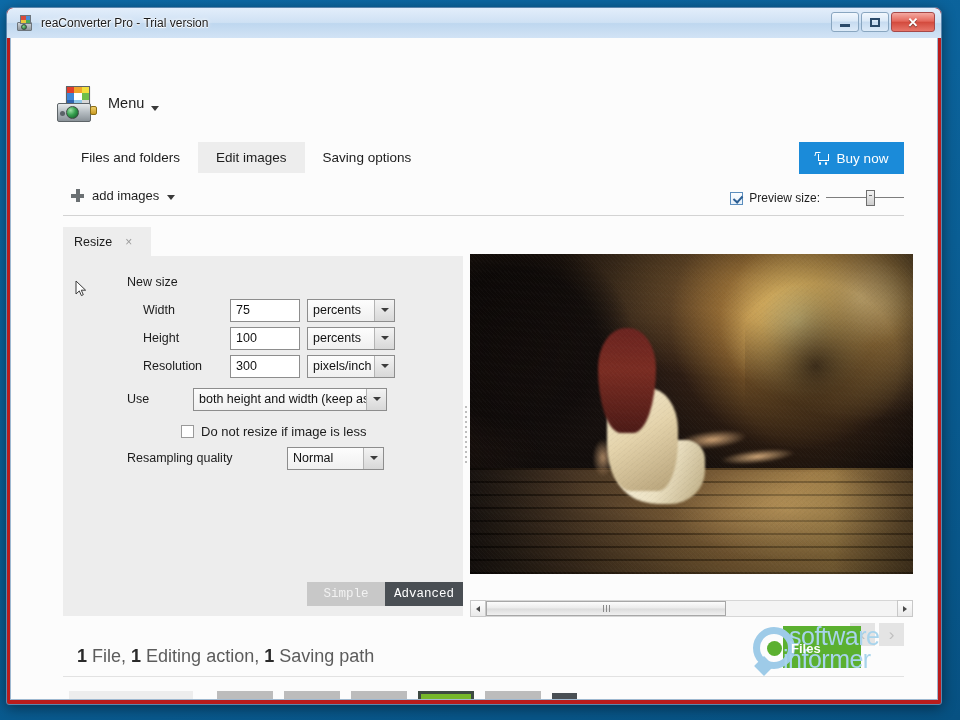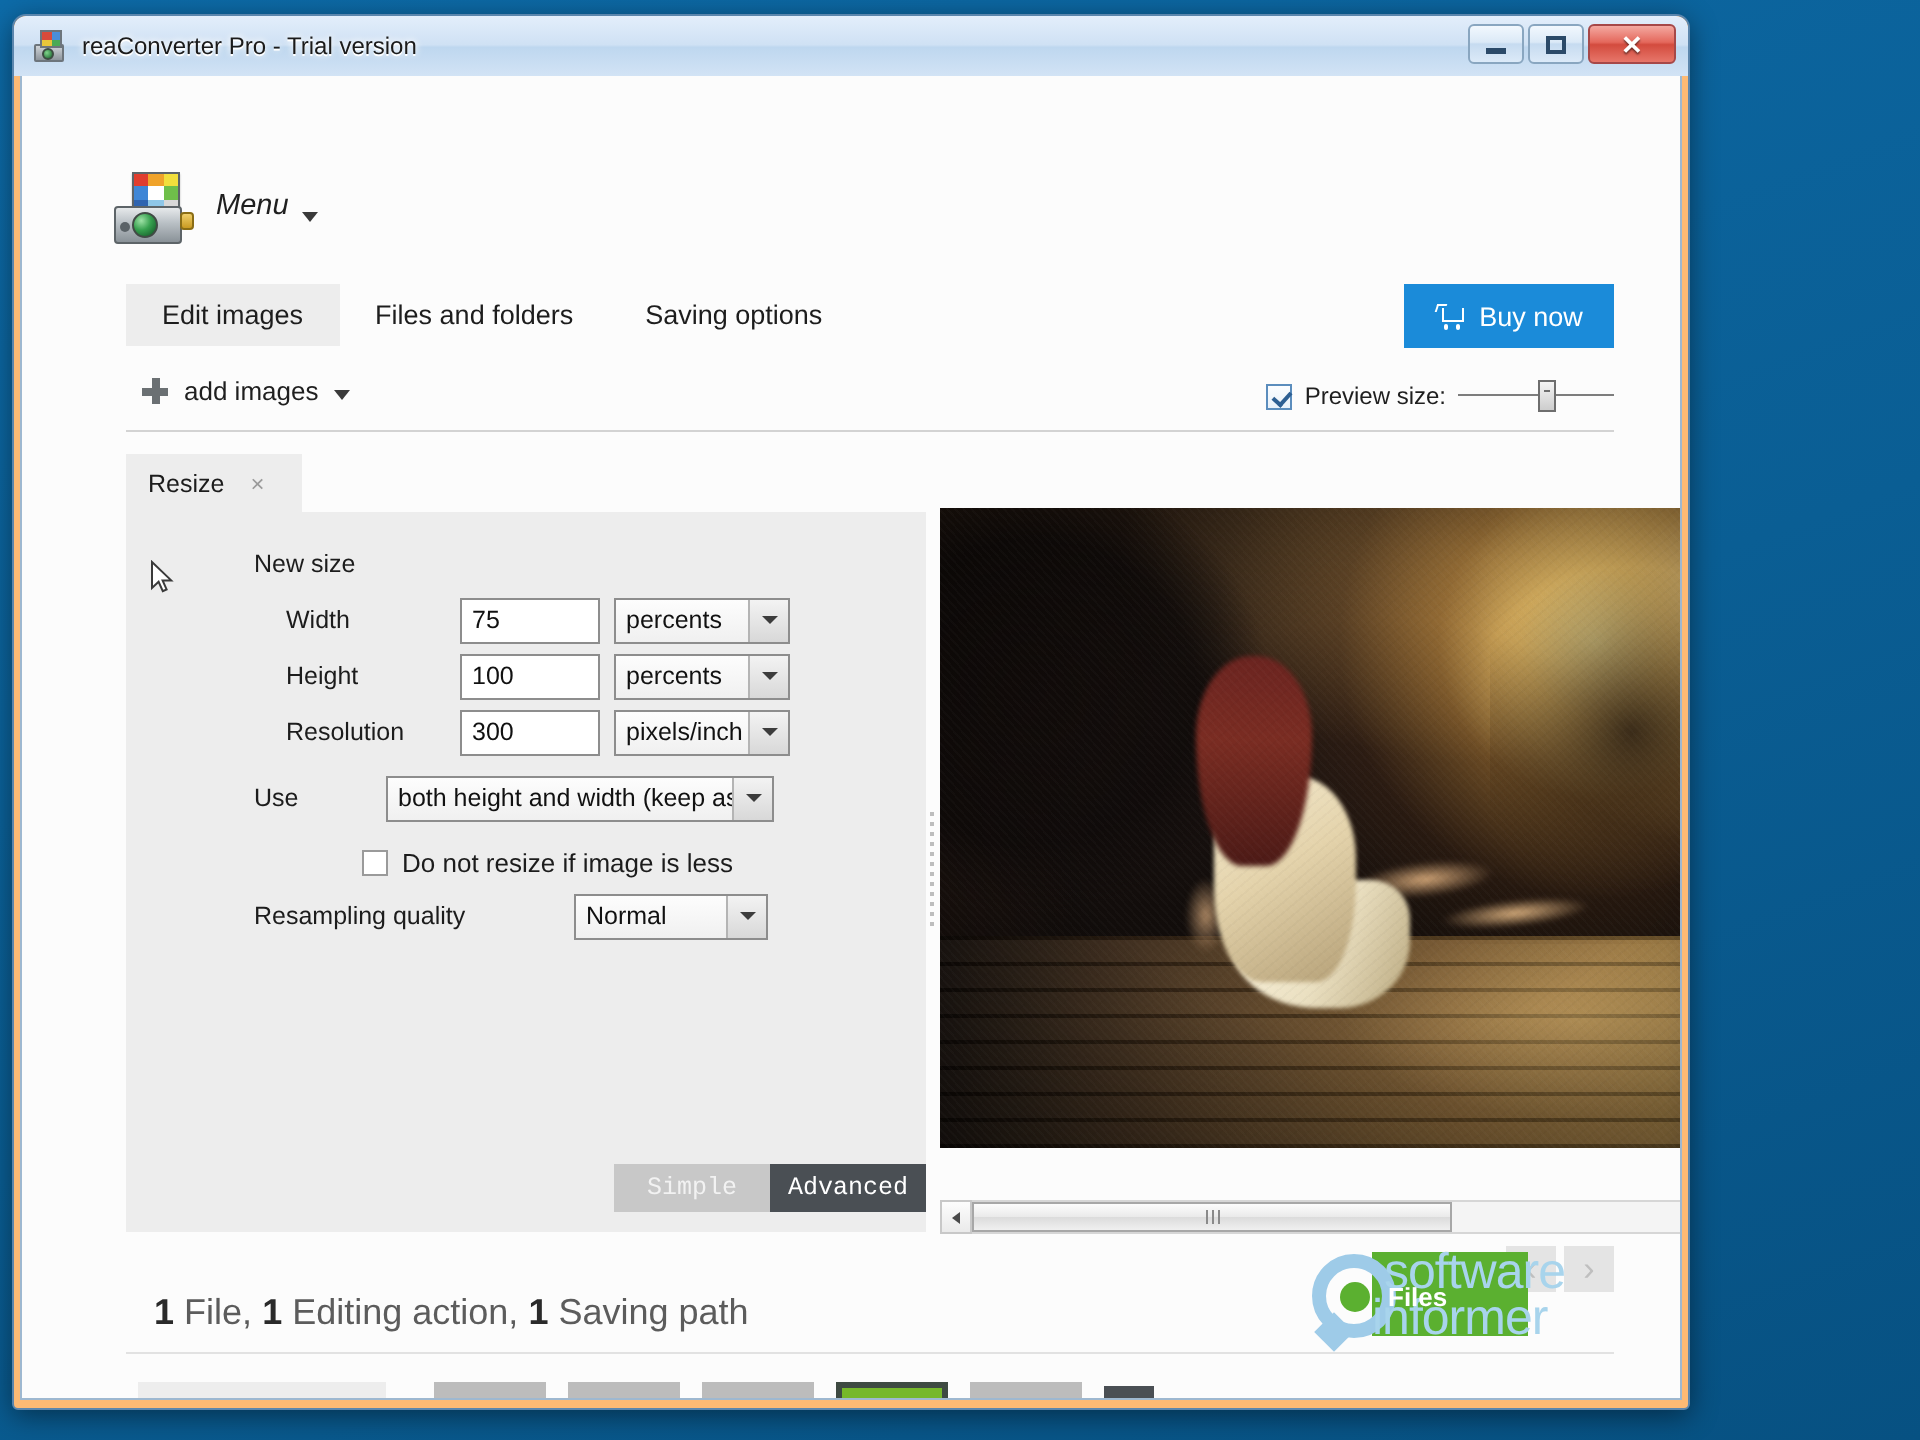--- a/index.html
+++ b/index.html
@@ -11,22 +11,22 @@
   }
   .desktop {
     position: absolute; inset: 0;
     background: linear-gradient(160deg, #0d6ba8 0%, #0a5e94 55%, #075182 100%);
   }
 
   
   .window {
     position: absolute;
     left: 6px; top: 7px;
-    width: 839px; height: 698px;
-    background: #fdba74;
+    width: 936px; height: 698px;
+    background: #b91c1c;
     border: 1px solid #5b86ad;
     border-radius: 7px 7px 3px 3px;
     box-shadow: 0 3px 14px rgba(0,0,0,.45);
     box-sizing: border-box;
     overflow: hidden;
   }
   .titlebar {
     position: absolute; left: 0; top: 0; right: 0; height: 30px;
     background: linear-gradient(to bottom, #e3eefb 0%, #cfe1f4 48%, #bed7ef 52%, #d2e3f5 100%);
     border-radius: 6px 6px 0 0;
@@ -119,21 +119,20 @@
   .ai-knob {
     position: absolute; right: 0; bottom: 7px; width: 7px; height: 9px;
     background: linear-gradient(to bottom, #f0cf6a, #c99a22);
     border: 1px solid #8a6d15; border-radius: 2px; box-sizing: border-box;
   }
   .menu-btn {
     position: absolute; left: 97px; top: 57px;
     display: flex; align-items: flex-end; gap: 7px;
     font-size: 14.5px; color: #1f1f1f;
     cursor: default;
-    font-style: italic;
   }
   .caret-dn {
     width: 0; height: 0;
     border-left: 4.5px solid transparent; border-right: 4.5px solid transparent;
     border-top: 5px solid #3a3a3a;
     margin-top: 3px;
   }
 
   
   .maintabs { position: absolute; left: 52px; top: 104px; display: flex; }
@@ -603,22 +602,22 @@
       <div class="ai-lens"></div>
       <div class="ai-knob"></div>
     </div>
 
     <div class="menu-btn">
       <span>Menu</span>
       <span class="caret-dn"></span>
     </div>
 
     <div class="maintabs">
+      <div class="mtab">Files and folders</div>
       <div class="mtab active">Edit images</div>
-      <div class="mtab">Files and folders</div>
       <div class="mtab">Saving options</div>
     </div>
 
     <div class="buy-now">
       <span class="cart-icon">
         <span class="handle"></span>
           <span class="basket"></span>
         <span class="w1"></span>
           <span class="w2"></span>
       </span>

